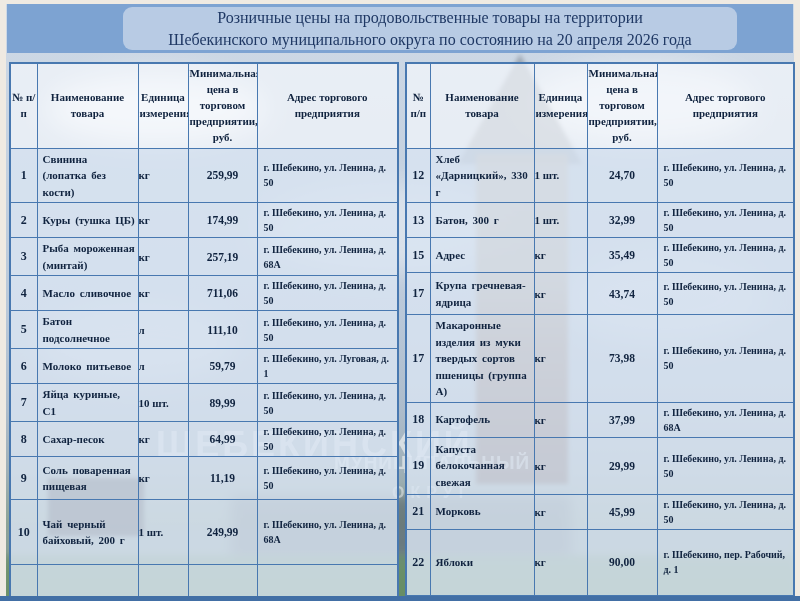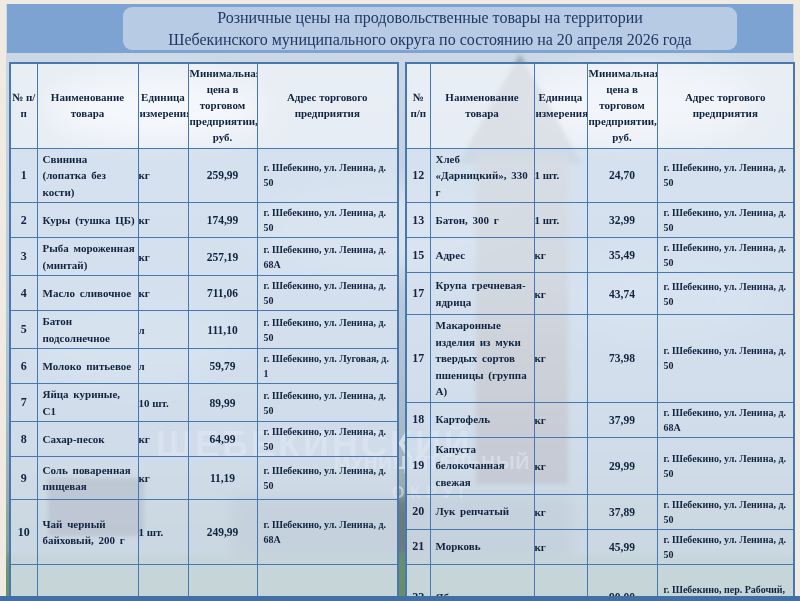--- a/index.html
+++ b/index.html
@@ -255,27 +255,20 @@
         <td class="c-price">37,99</td>
         <td class="c-address">г. Шебекино, ул. Ленина, д. 68А</td>
       </tr>
       <tr style="height: 57px;">
         <td class="c-num">19</td>
         <td class="c-name">Капуста белокочанная свежая</td>
         <td class="c-unit">кг</td>
         <td class="c-price">29,99</td>
         <td class="c-address">г. Шебекино, ул. Ленина, д. 50</td>
       </tr>
-      <tr style="height: 32px;">
-        <td class="c-num">20</td>
-        <td class="c-name">Лук репчатый</td>
-        <td class="c-unit">кг</td>
-        <td class="c-price">37,89</td>
-        <td class="c-address">г. Шебекино, ул. Ленина, д. 50</td>
-      </tr>
       <tr style="height: 33px;">
         <td class="c-num">21</td>
         <td class="c-name">Морковь</td>
         <td class="c-unit">кг</td>
         <td class="c-price">45,99</td>
         <td class="c-address">г. Шебекино, ул. Ленина, д. 50</td>
       </tr>
       <tr style="height: 67px;">
         <td class="c-num">22</td>
         <td class="c-name">Яблоки</td>

